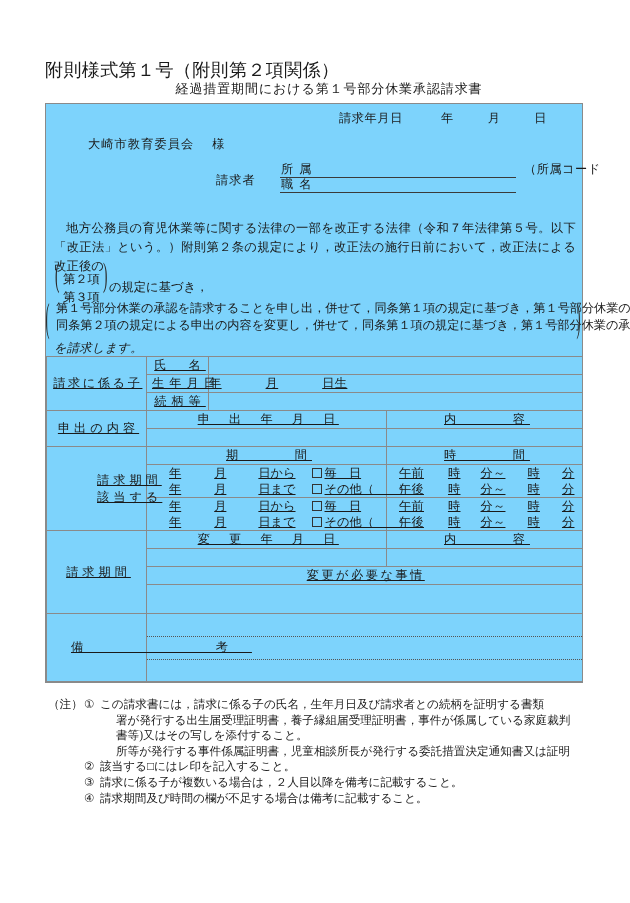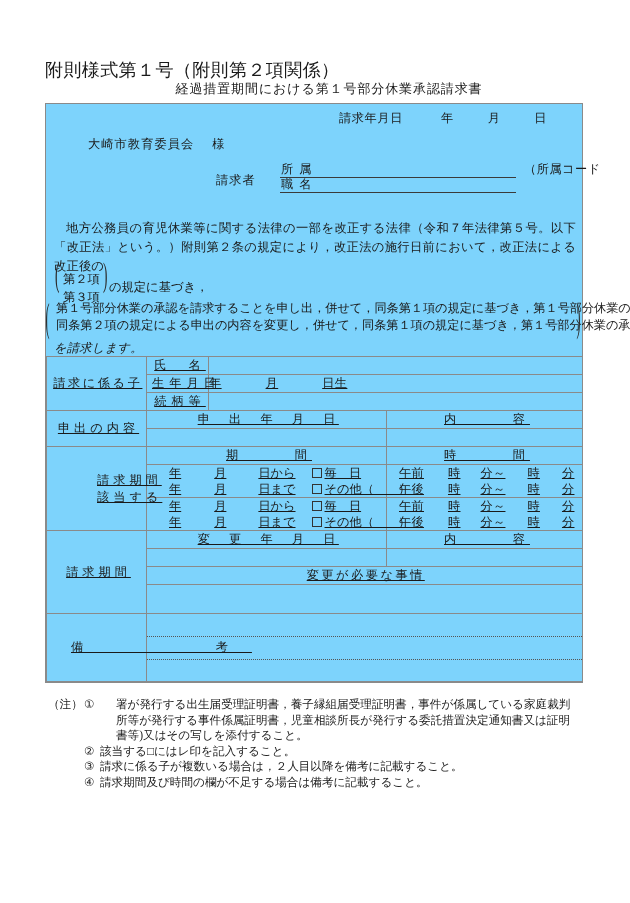--- a/index.html
+++ b/index.html
@@ -492,23 +492,24 @@
           </td>
         </tr>
       </tbody>
     </table>
   </div>
 
   <div class="notes">
     <div class="note-item n1">
       <span class="note-num">（注）</span>
       <span class="note-num" style="left:36px">①</span>
+      <span class="note-body">この請求書には，請求に係る子の氏名，生年月日及び請求者との続柄を証明する書類</span>
       <span class="note-cont">署が発行する出生届受理証明書，養子縁組届受理証明書，事件が係属している家庭裁判</span>
+      <span class="note-cont">書等)又はその写しを添付すること。</span>
       <span class="note-cont">所等が発行する事件係属証明書，児童相談所長が発行する委託措置決定通知書又は証明</span>
-      <span class="note-cont">書等)又はその写しを添付すること。</span>
     </div>
     <div class="note-item simple">
       <span class="note-num" style="left:36px">②</span>
       <span class="note-body">該当する□にはレ印を記入すること。</span>
     </div>
     <div class="note-item simple">
       <span class="note-num" style="left:36px">③</span>
       <span class="note-body">請求に係る子が複数いる場合は，２人目以降を備考に記載すること。</span>
     </div>
     <div class="note-item simple">

